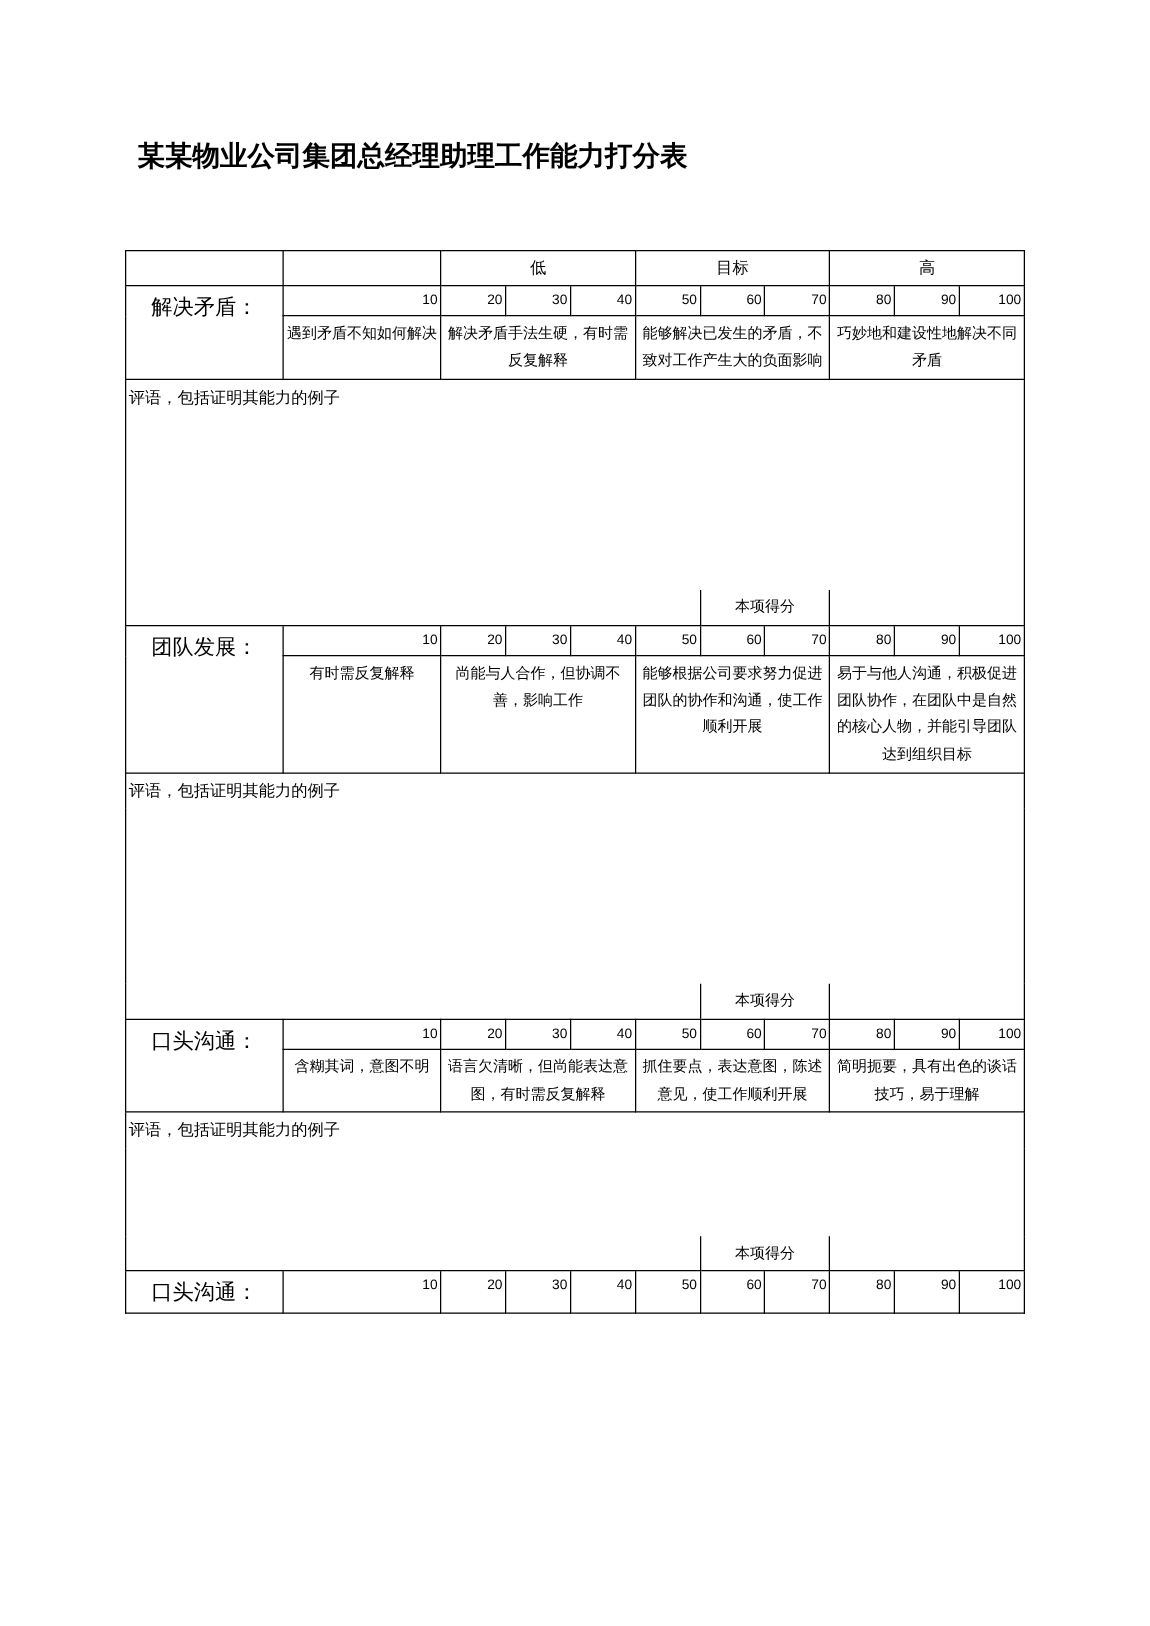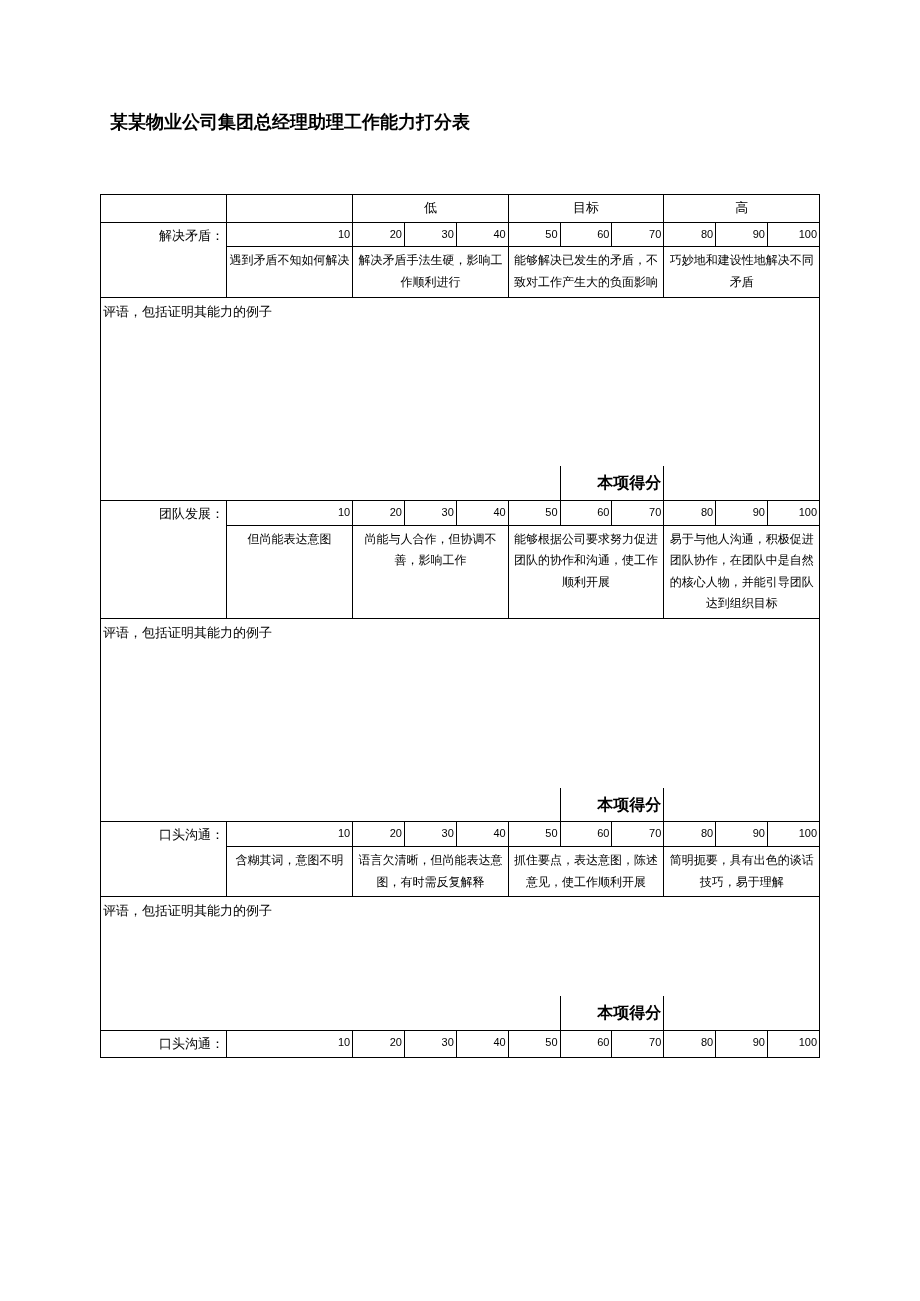--- a/index.html
+++ b/index.html
@@ -9,21 +9,21 @@
     }
     body {
       font-family: "Microsoft YaHei", "SimSun", sans-serif;
       background: #fff;
       width: 920px;
       padding: 110px 100px 40px 100px;
       font-size: 13px;
       color: #000;
     }
     .title {
-      font-size: 18px;
+      font-size: 22px;
       font-weight: bold;
       margin-bottom: 60px;
       padding-left: 10px;
     }
     table {
       border-collapse: collapse;
       width: 100%;
       table-layout: fixed;
     }
     td {
@@ -38,22 +38,22 @@
     }
     .header-label {
       text-align: center;
       font-size: 13px;
     }
     .num {
       text-align: right;
       font-size: 11px;
     }
     .cat-label {
-      text-align: right;
-      font-size: 13px;
+      text-align: center;
+      font-size: 17px;
       padding-left: 2px;
     }
     .desc {
       font-size: 12px;
       line-height: 1.8;
       text-align: center;
     }
     .comment-label {
       border-bottom: none;
       font-size: 13px;
@@ -66,24 +66,23 @@
       height: 140px;
     }
     .score-row td {
       border-top: none;
     }
     .score-left {
       border-top: none;
       border-right: none;
     }
     .score-label {
-      text-align: right;
-      font-size: 16px;
+      text-align: center;
+      font-size: 12px;
       padding: 4px 2px;
-      font-weight: bold;
     }
     .score-box {
       min-width: 40px;
     }
     .short-comment {
       height: 70px;
     }
   </style>
 </head>
 <body>
@@ -122,21 +121,21 @@
     <td class="num">40</td>
     <td class="num">50</td>
     <td class="num">60</td>
     <td class="num">70</td>
     <td class="num">80</td>
     <td class="num">90</td>
     <td class="num">100</td>
   </tr>
   <tr>
     <td class="desc">遇到矛盾不知如何解决</td>
-    <td class="desc" colspan="3">解决矛盾手法生硬，影响工作顺利进行</td>
+    <td class="desc" colspan="3">解决矛盾手法生硬，有时需反复解释</td>
     <td class="desc" colspan="3">能够解决已发生的矛盾，不致对工作产生大的负面影响</td>
     <td class="desc" colspan="3">巧妙地和建设性地解决不同矛盾</td>
   </tr>
   <tr>
     <td class="comment-label" colspan="11">评语，包括证明其能力的例子</td>
   </tr>
   <tr>
     <td class="comment-body" colspan="11"></td>
   </tr>
   <tr class="score-row">
@@ -152,21 +151,21 @@
     <td class="num">30</td>
     <td class="num">40</td>
     <td class="num">50</td>
     <td class="num">60</td>
     <td class="num">70</td>
     <td class="num">80</td>
     <td class="num">90</td>
     <td class="num">100</td>
   </tr>
   <tr>
-    <td class="desc">但尚能表达意图</td>
+    <td class="desc">有时需反复解释</td>
     <td class="desc" colspan="3">尚能与人合作，但协调不善，影响工作</td>
     <td class="desc" colspan="3">能够根据公司要求努力促进团队的协作和沟通，使工作顺利开展</td>
     <td class="desc" colspan="3">易于与他人沟通，积极促进团队协作，在团队中是自然的核心人物，并能引导团队达到组织目标</td>
   </tr>
   <tr>
     <td class="comment-label" colspan="11">评语，包括证明其能力的例子</td>
   </tr>
   <tr>
     <td class="comment-body" colspan="11"></td>
   </tr>

